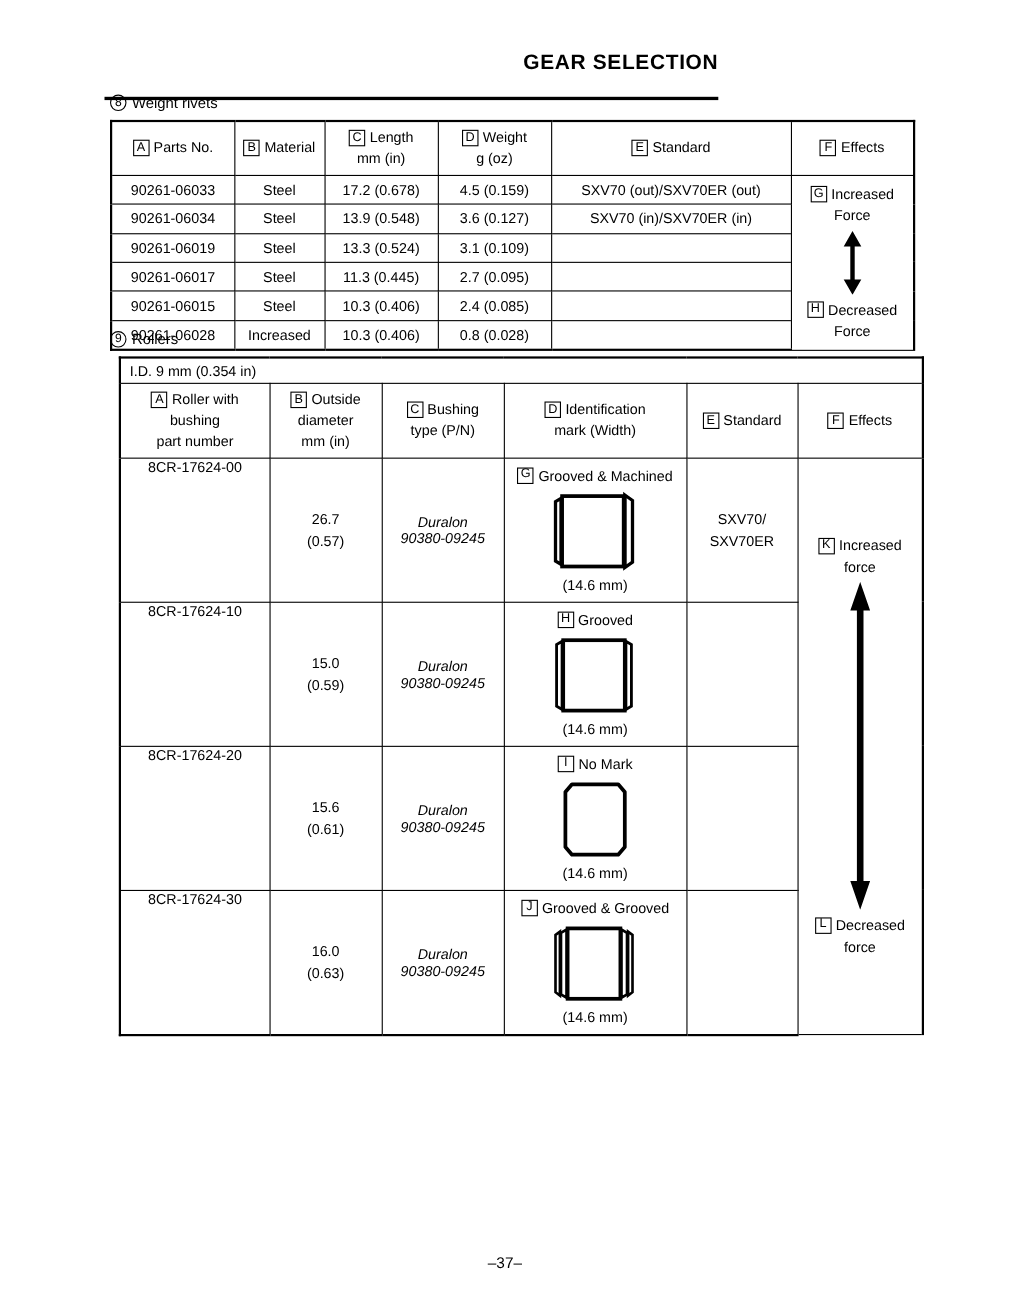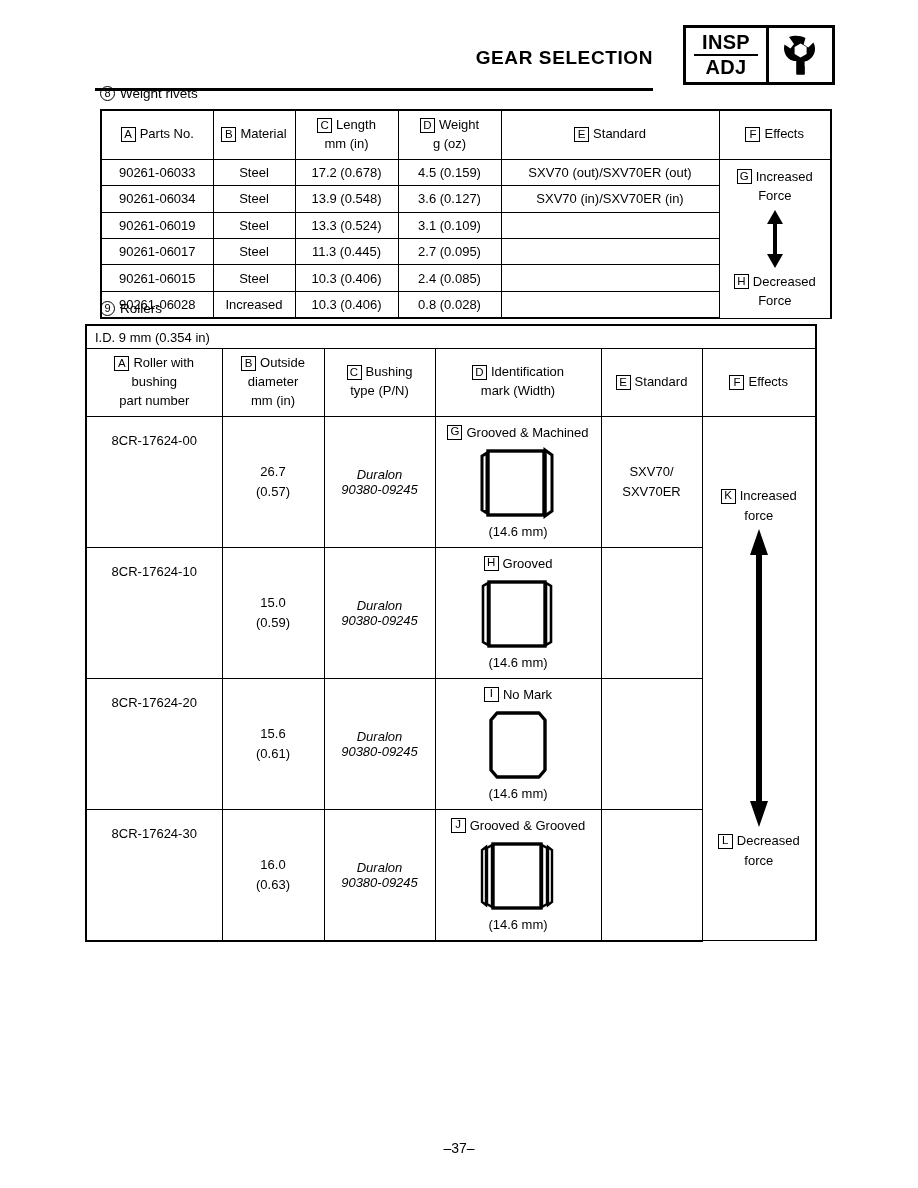--- a/index.html
+++ b/index.html
@@ -224,21 +224,21 @@
     padding: 6px 0 6px 0;
     box-sizing: border-box;
     font-style: italic;
   }
   .partnum-inner {
     display: flex;
     flex-direction: column;
     align-items: center;
     justify-content: flex-start;
     height: 100%;
-    padding: 16px 0;
+    padding: 0 0;
     box-sizing: border-box;
   }
   .od-inner {
     display: flex;
     flex-direction: column;
     align-items: center;
     justify-content: flex-start;
     height: 100%;
     padding: 6px 0;
     box-sizing: border-box;
@@ -262,34 +262,20 @@
     text-align: center;
     font-size: 14px;
   }
 </style>
 </head>
 <body>
 
 <div class="page-header">
   <div class="header-title">GEAR SELECTION</div>
   <div class="header-rule"></div>
-  <div class="insp-adj-box">
-    <div class="insp-adj-text">
-      <div class="ia-line">INSP</div>
-      <div class="ia-sep"></div>
-      <div class="ia-line">ADJ</div>
-    </div>
-    <div class="insp-adj-icon">
-      <svg width="46" height="44" viewBox="0 0 46 44" aria-hidden="true">
-        <path d="M11 4 L16 11 L12.5 15.5 L6.5 11.5 C5.2 16.5 6.6 22 10.6 25.4 C13 27.4 15.6 28.2 18.2 28.1 L18.2 41.5 L26.6 41.5 L26.6 28.6 C30.6 27.8 34.2 25.1 36 21 C37.7 17.1 37.3 12.9 35.4 9.5 L30.2 14.6 L25.6 11.5 L27.5 5 C22.2 2.2 15.8 2.2 11 4 Z" fill="#000"></path>
-        <path d="M22.6 10.6 L28.6 14.1 L28.6 21.1 L22.6 24.6 L16.6 21.1 L16.6 14.1 Z" fill="#fff"></path>
-        <path d="M19 33 L19 41.5 L26.6 41.5 L26.6 33 Z" fill="#000"></path>
-      </svg>
-    </div>
-  </div>
 </div>
 
 <div class="section-label" style="top:86px;">
   <span class="circled-num">8</span>
   <span>Weight rivets</span>
 </div>
 
 <table class="tbl" id="tbl-weight-rivets" style="top:109px; left:100px; width:730px;">
   <colgroup>
     <col style="width:112px">
@@ -420,21 +406,21 @@
       <td class="outer-b"></td>
     </tr>
   </tbody>
 </table>
 
 <div class="section-label" style="top:301px;">
   <span class="circled-num">9</span>
   <span>Rollers</span>
 </div>
 
-<table class="tbl" id="tbl-rollers" style="top:324px; left:85px; width:730px;">
+<table class="tbl" id="tbl-rollers" style="top:324px; left:108px; width:730px;">
   <colgroup>
     <col style="width:136px">
     <col style="width:102px">
     <col style="width:111px">
     <col style="width:166px">
     <col style="width:101px">
     <col style="width:114px">
   </colgroup>
   <tbody>
     <tr>

